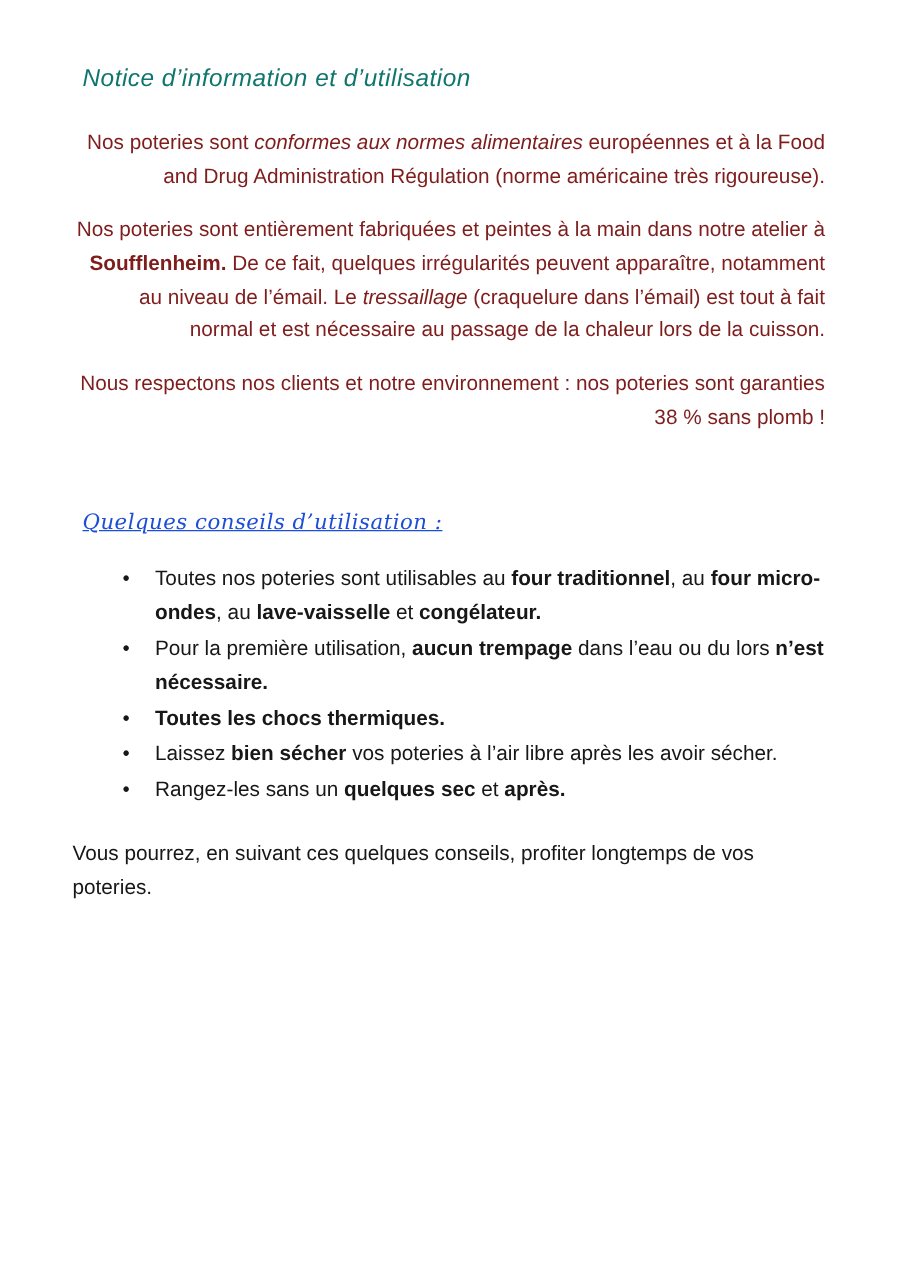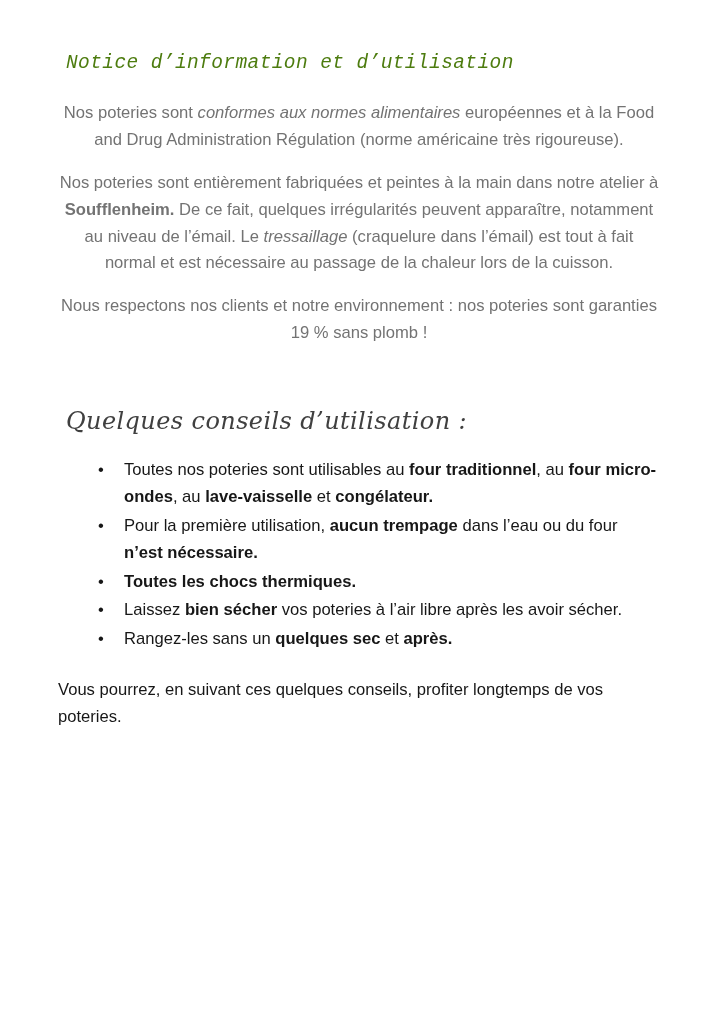--- a/index.html
+++ b/index.html
@@ -15,45 +15,46 @@
     overflow: hidden;
   }
   .page {
     position: relative;
     width: 720px;
     height: 1021px;
     box-sizing: border-box;
     padding: 52px 60px 0 58px;
   }
   .heading {
-    font-family: Liberation Mono, monospace;
+    font-family: Liberation Sans, sans-serif;
     font-style: italic;
     font-size: 19.5px;
     font-weight: 400;
-    color: #4d7c0f;
+    color: #0f766e;
     letter-spacing: 0.4px;
     margin: 0 0 26px 8px;
     white-space: nowrap;
   }
   .heading-2 {
     font-family: "DejaVu Serif", serif;
     font-style: italic;
-    font-size: 24px;
+    font-size: 17px;
     font-weight: 400;
-    color: #404040;
+    color: #1d4ed8;
     letter-spacing: 0.4px;
     margin: 0 0 22px 8px;
     white-space: nowrap;
+    text-decoration: underline;
   }
   .para {
     font-size: 16.6px;
     line-height: 1.62;
     margin: 0 0 16px 0;
-    color: #737373;
-    text-align: center;
+    color: #7f1d1d;
+    text-align: right;
   }
   .spacer-lg {
     height: 44px;
   }
   em {
     font-style: italic;
   }
   b {
     font-weight: 700;
     margin-top: 25px;
@@ -90,34 +91,34 @@
 <body>
 
 <div class="page">
 
   <h1 class="heading">Notice d’information et d’utilisation</h1>
 
   <p class="para"><span>Nos poteries sont </span><em>conformes aux normes alimentaires</em><span> européennes et à la Food and Drug Administration Régulation (norme américaine très rigoureuse).</span></p>
 
   <p class="para"><span>Nos poteries sont entièrement fabriquées et peintes à la main dans notre atelier à </span><b>Soufflenheim.</b><span> De ce fait, quelques irrégularités peuvent apparaître, notamment au niveau de l’émail. Le </span><em>tressaillage</em><span> (craquelure dans l’émail) est tout à fait normal et est nécessaire au passage de la chaleur lors de la cuisson.</span></p>
 
-  <p class="para"><span>Nous respectons nos clients et notre environnement : nos poteries sont garanties 19 % sans plomb !</span></p>
+  <p class="para"><span>Nous respectons nos clients et notre environnement : nos poteries sont garanties 38 % sans plomb !</span></p>
 
   <div class="spacer-lg"></div>
 
   <h2 class="heading-2">Quelques conseils d’utilisation :</h2>
 
   <ul class="tips">
     <li>
       <span class="bullet">•</span>
       <span><span>Toutes nos poteries sont utilisables au </span><b>four traditionnel</b><span>, au </span><b>four micro-ondes</b><span>, au </span><b>lave-vaisselle</b><span> et </span><b>congélateur.</b></span>
     </li>
     <li>
       <span class="bullet">•</span>
-      <span><span>Pour la première utilisation, </span><b>aucun trempage</b><span> dans l’eau ou du four </span><b>n’est nécessaire.</b></span>
+      <span><span>Pour la première utilisation, </span><b>aucun trempage</b><span> dans l’eau ou du lors </span><b>n’est nécessaire.</b></span>
     </li>
     <li>
       <span class="bullet">•</span>
       <span><b>Toutes les chocs thermiques.</b></span>
     </li>
     <li>
       <span class="bullet">•</span>
       <span><span>Laissez </span><b>bien sécher</b><span> vos poteries à l’air libre après les avoir sécher.</span></span>
     </li>
     <li>

